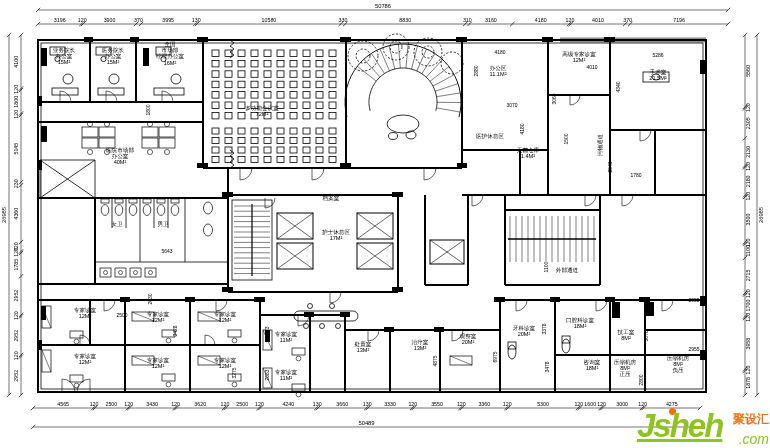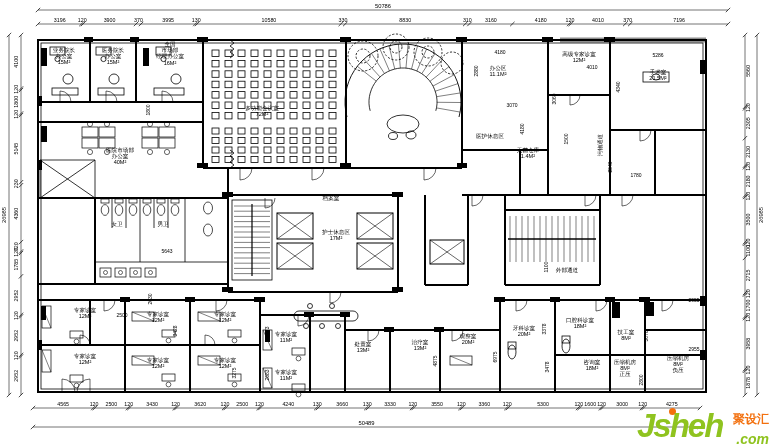--- a/index.html
+++ b/index.html
@@ -2,23 +2,23 @@
 <html><head>
 <meta charset="utf-8">
 <style>
   html,body{margin:0;padding:0;background:#fff;}
   .stage{position:relative;width:770px;height:448px;background:#fff;overflow:hidden;
          font-family:"Liberation Sans",sans-serif;}
   svg text{font-family:"Liberation Sans",sans-serif;fill:#000;}
   .watermark{position:absolute;right:1px;bottom:1px;width:132px;height:40px;pointer-events:none;}
   .wm-dot{position:absolute;left:32px;top:1px;width:7px;height:7px;border-radius:50%;}
   .wm-brand{position:absolute;left:0px;top:2px;font-weight:bold;font-style:italic;
-            font-size:33px;letter-spacing:-2px;line-height:1;}
+            font-size:33px;letter-spacing:-2px;line-height:1;text-decoration:underline;}
   .wm-badge{position:absolute;right:0;top:4px;font-weight:bold;font-size:12px;}
-  .wm-tld{position:absolute;right:0;bottom:0;font-weight:bold;font-style:italic;font-size:14px;}
+  .wm-tld{position:absolute;right:0;bottom:0;font-weight:normal;font-style:italic;font-size:14px;}
 </style>
 </head>
 <body>
 
 <div class="stage">
 <svg id="plan" width="770" height="448" viewBox="0 0 770 448">
 
   <g>
     <rect x="560" y="37.5" width="146" height="5" fill="#8e8e8e"></rect>
   </g>

